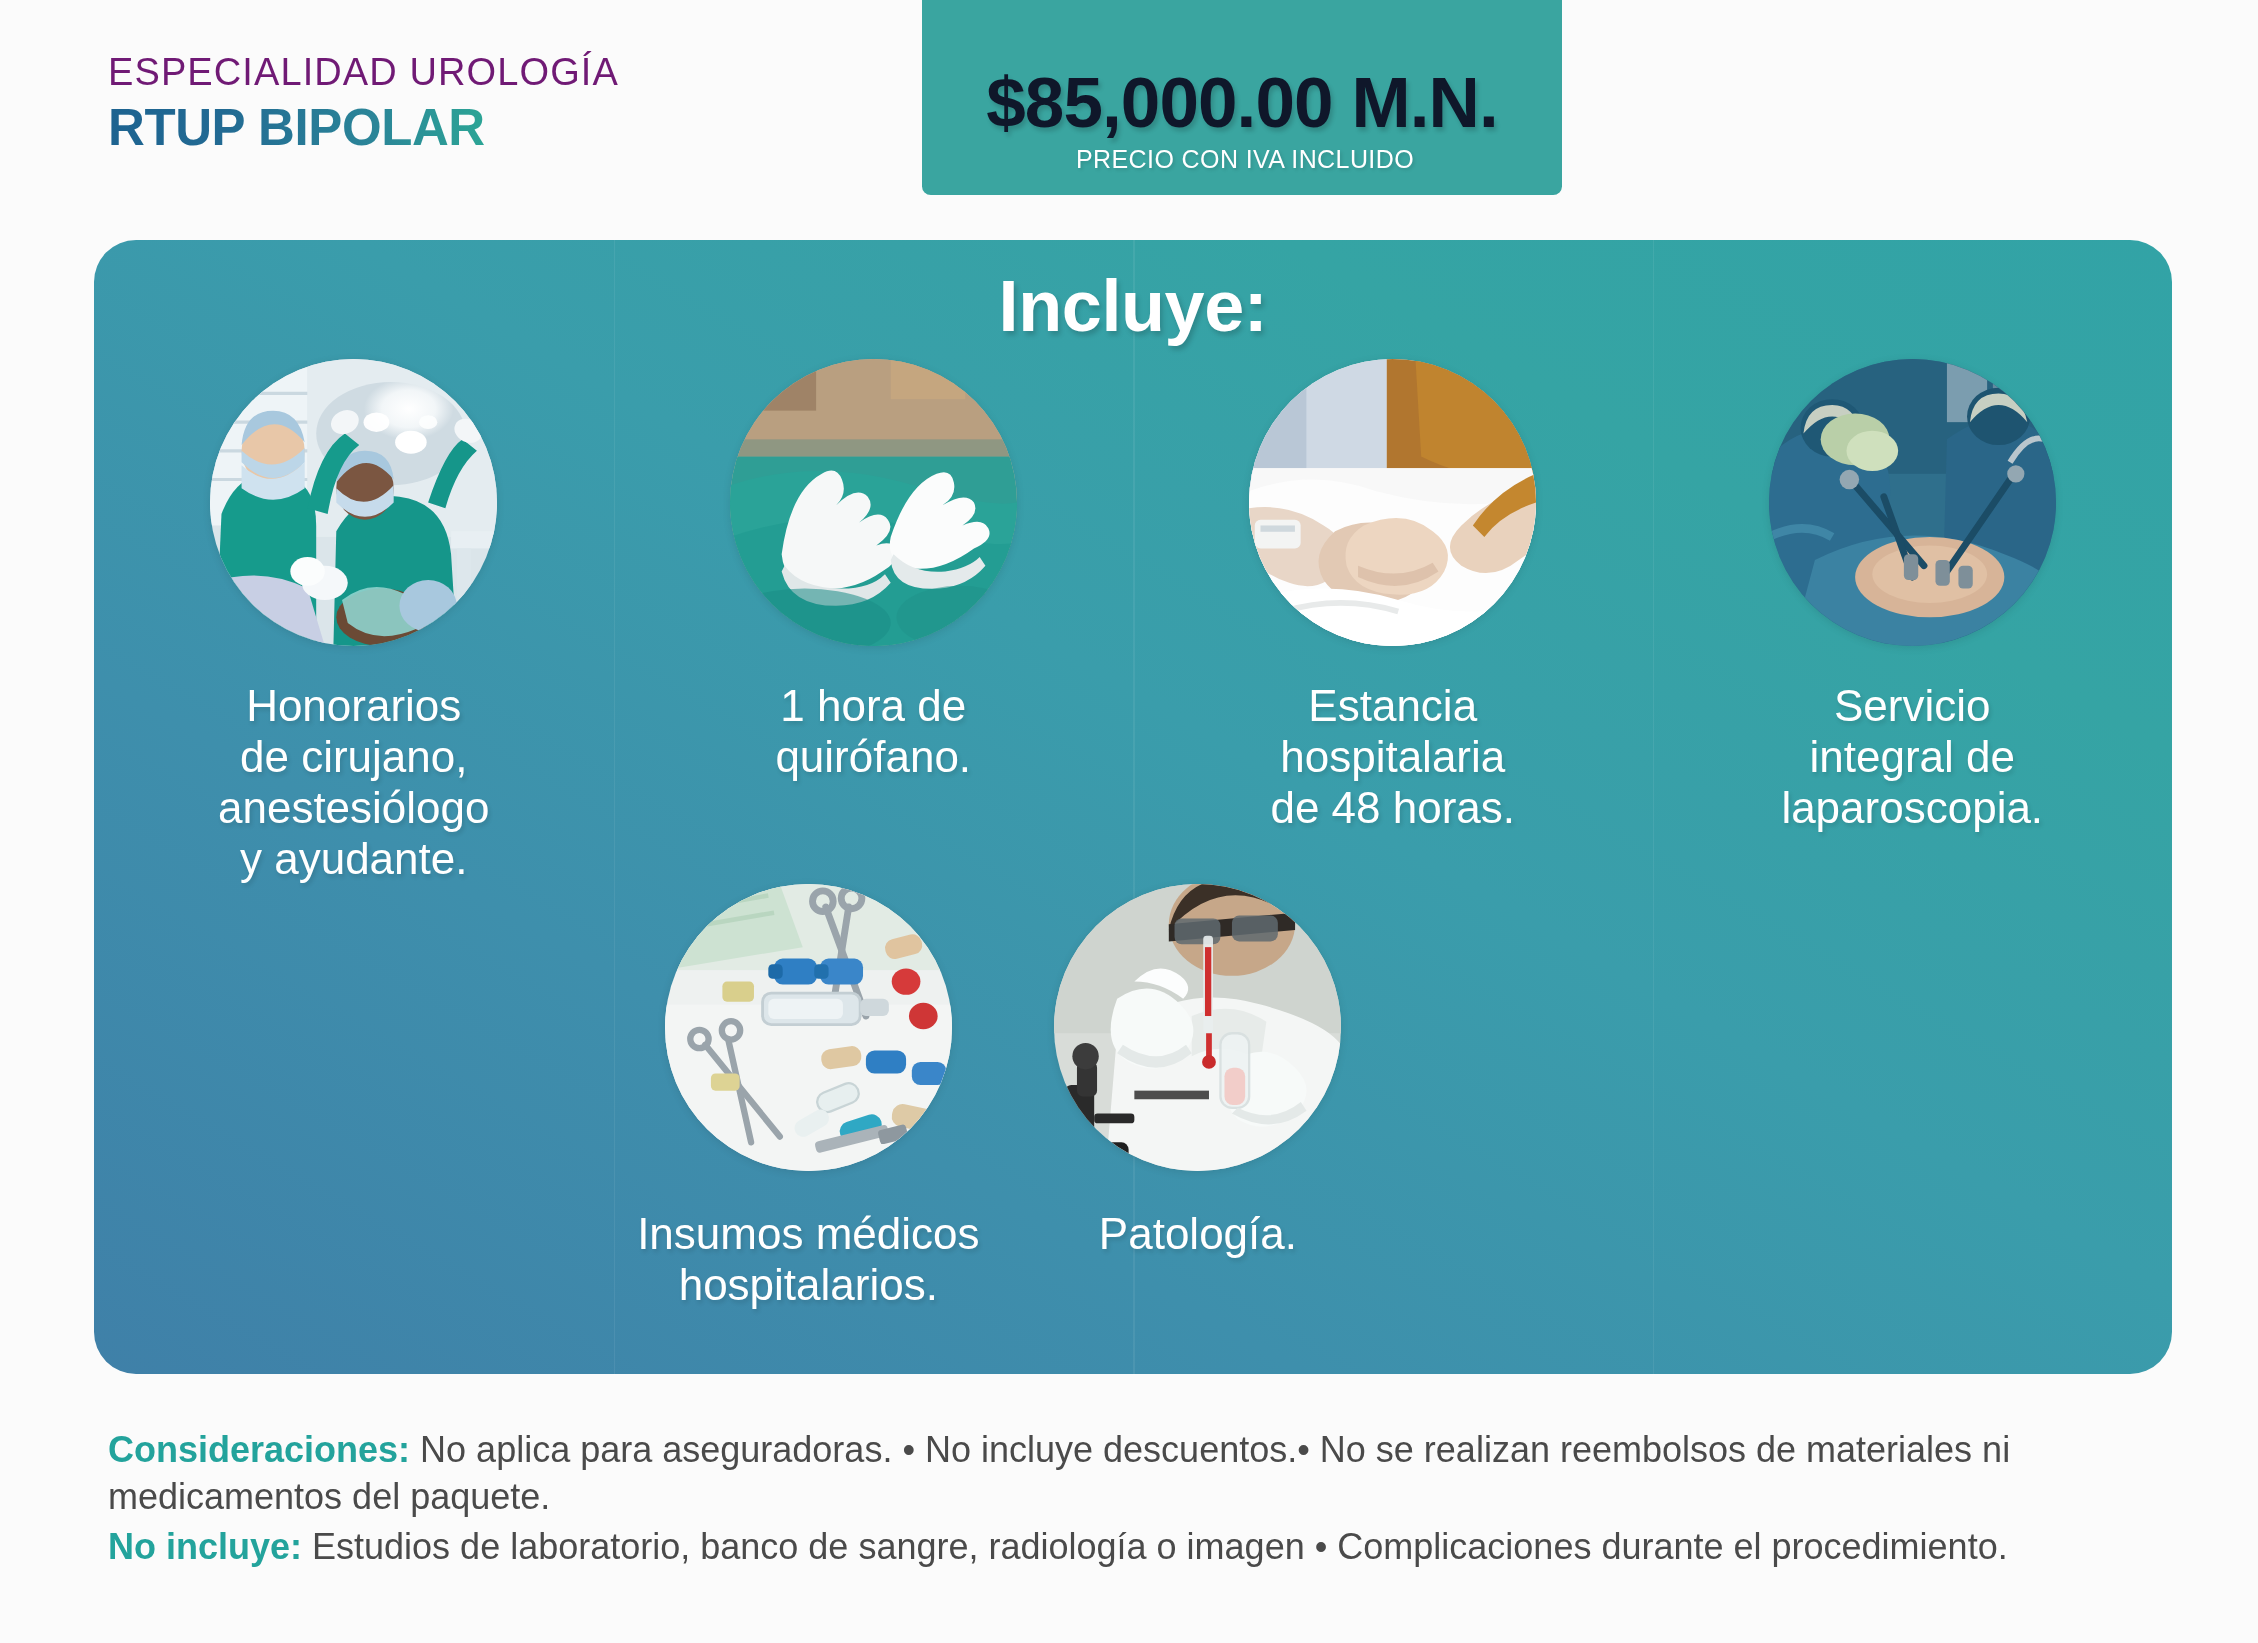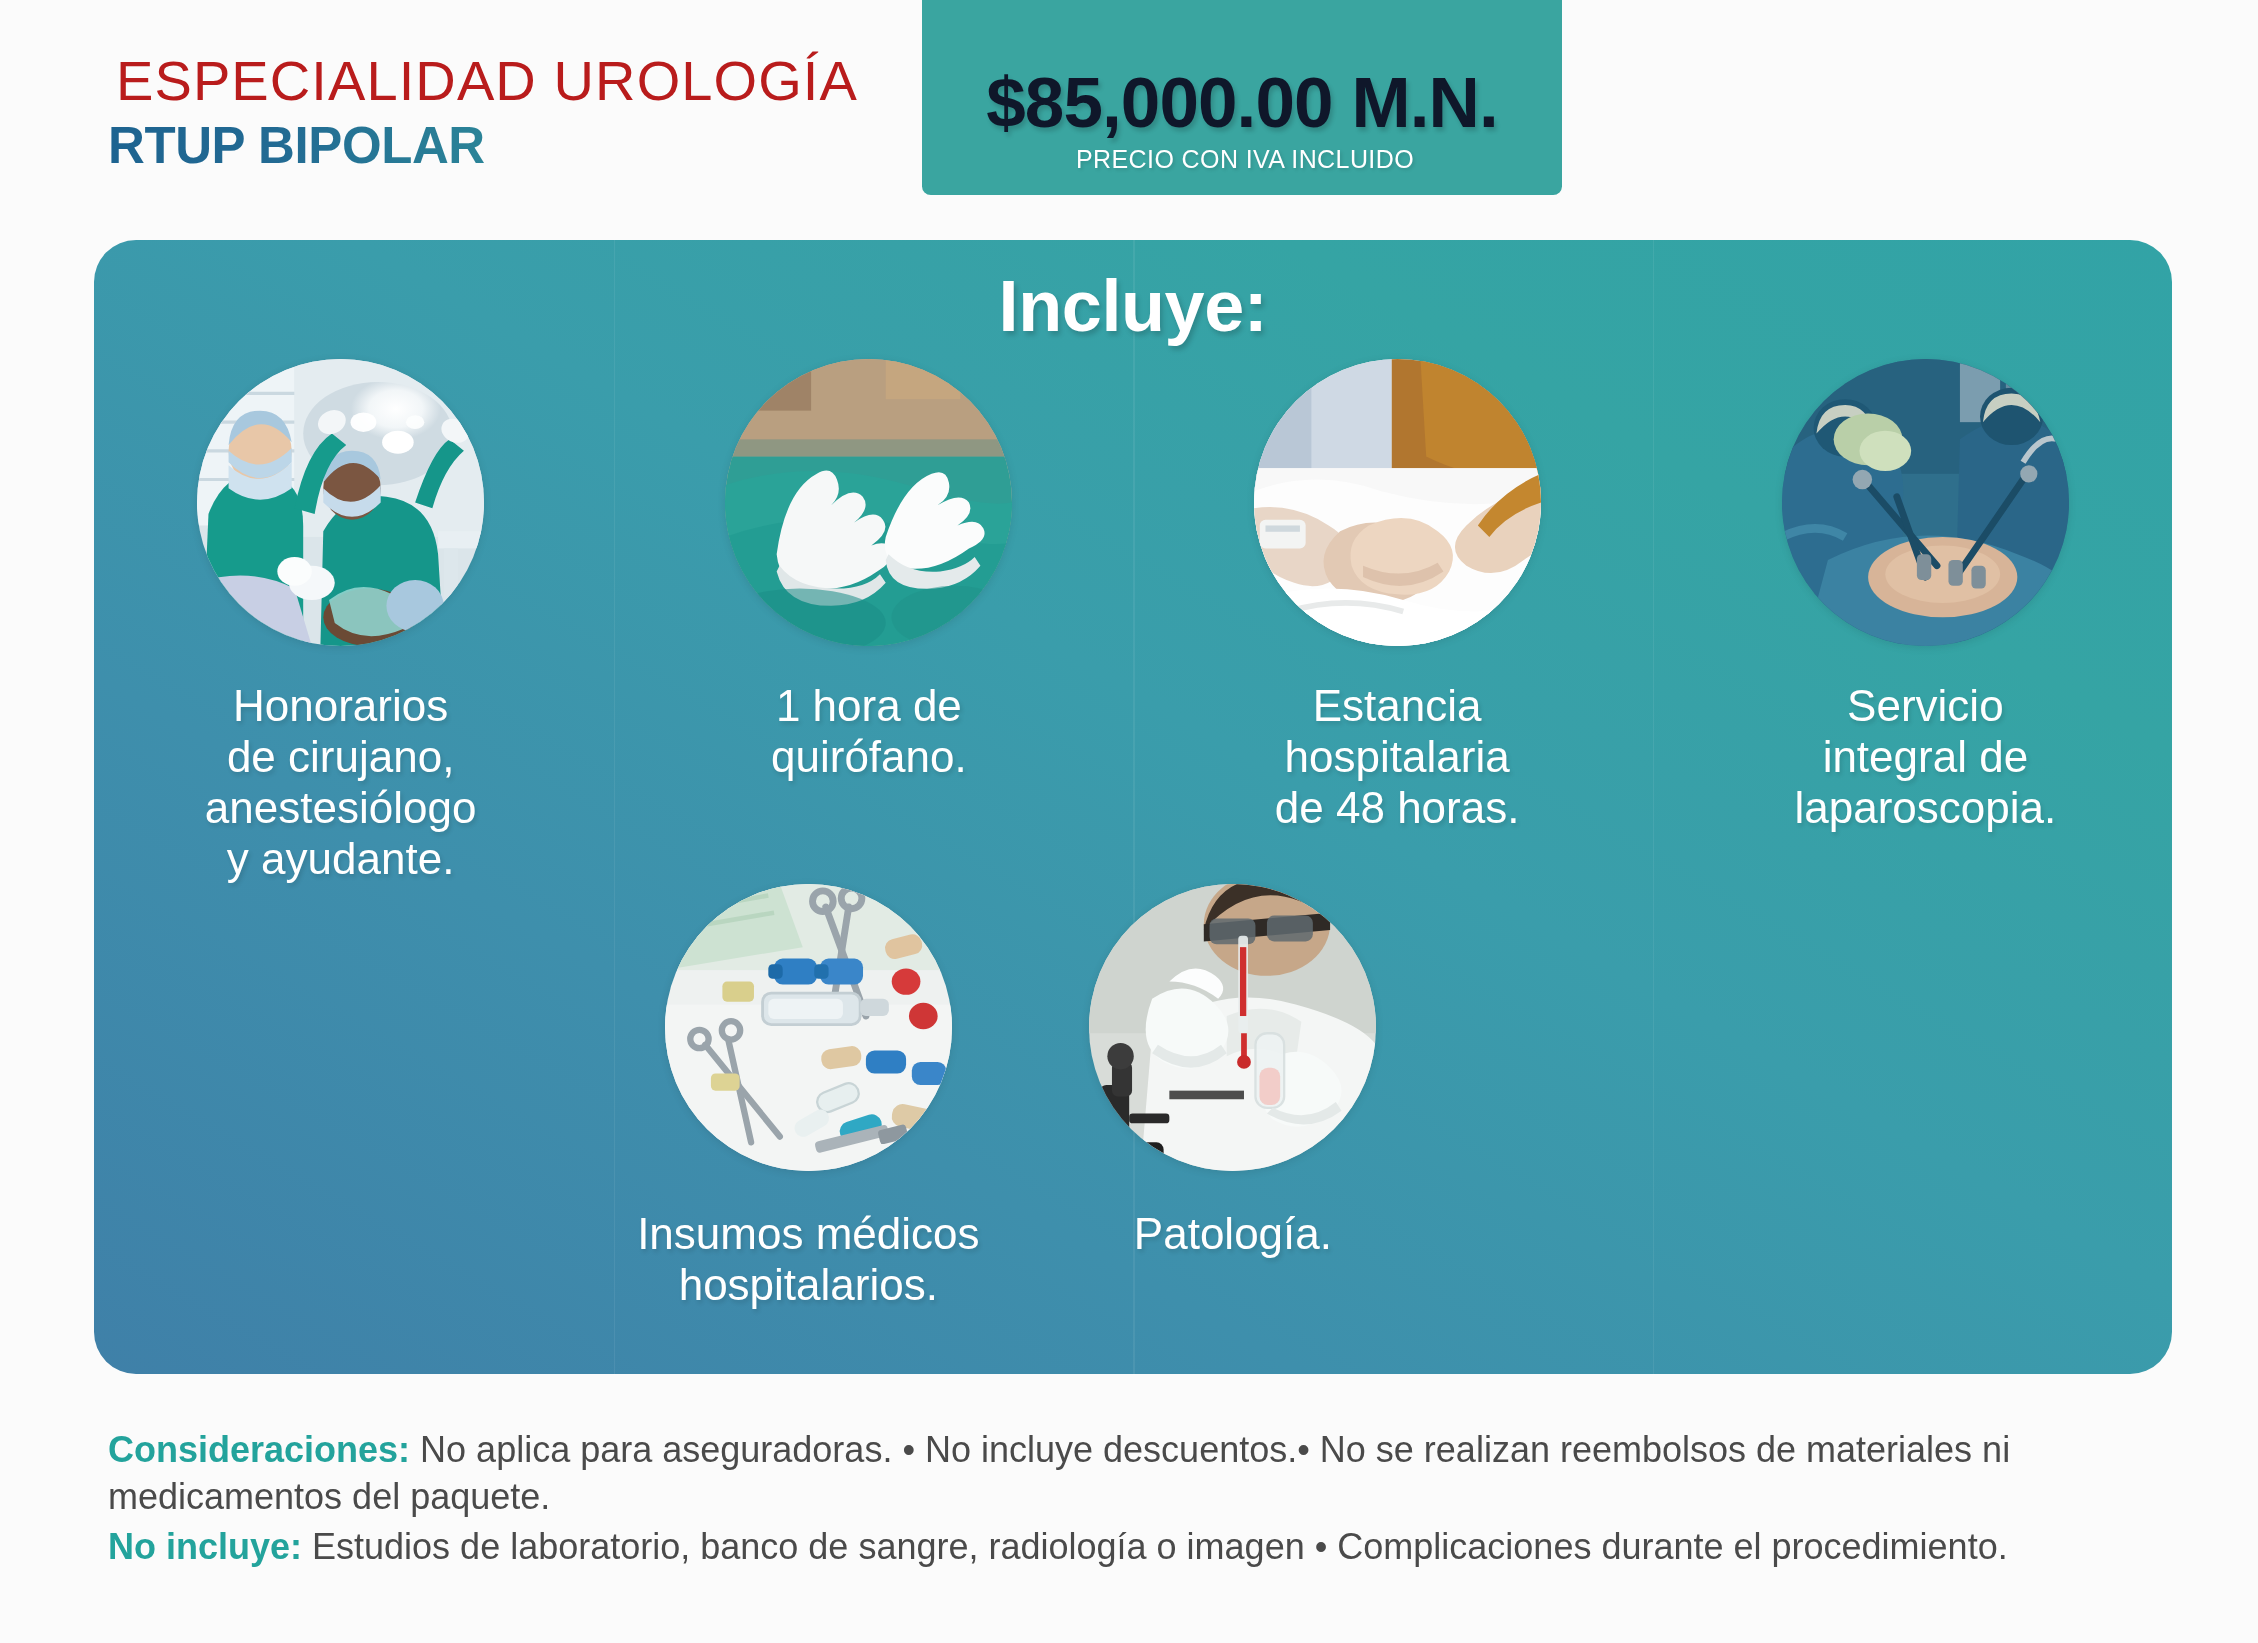--- a/index.html
+++ b/index.html
@@ -11,22 +11,22 @@
     overflow:hidden;
   }
   .page{ position:relative; width:2258px; height:1644px; }
 
   
   .header{
     position:absolute; left:0; top:0; width:2258px; height:201px;
   }
   .title-block{ position:absolute; left:108px; top:53px; }
   .spec-title{
-    font-size:56px; font-weight:400; letter-spacing:1.1px;
-    color:#b91c1c; line-height:1.0; white-space:nowrap;margin-left:8px;
+    font-size:38px; font-weight:400; letter-spacing:1.1px;
+    color:#701a75; line-height:1.0; white-space:nowrap;
   }
   .proc-title{
     margin-top:10.6px;
     font-size:51px; font-weight:bold; letter-spacing:-0.4px;
     line-height:1.0; white-space:nowrap;
     background:linear-gradient(90deg,#1d6390 0%,#226a93 22%,#2b8598 52%,#2cab95 78%,#2eb79a 100%);
     -webkit-background-clip:text; background-clip:text;
     -webkit-text-fill-color:transparent; color:transparent;
   }
 
@@ -64,21 +64,21 @@
     position:absolute; left:0; top:25px; width:100%;
     text-align:center; font-size:72px; font-weight:bold; color:#ffffff;
     letter-spacing:-0.4px;
     text-shadow:2.6px 3.5px 5.3px rgba(0,0,0,0.17);
   }
 
   .grid{
     position:absolute; left:0; top:119px; width:100%;
     display:flex; flex-direction:column;
   }
-  .row{ display:flex; width:100%;gap:35px; }
+  .row{ display:flex; width:100%; }
   .row-1 .cell{ width:25%; }
   .row-2{ padding-left:25%; }
   .row-2 .cell{ width:25%; }
   .cell{
     display:flex; flex-direction:column; align-items:center;
     padding:0 19.4px;
   }
   .photo{
     width:287px; height:287px; border-radius:50%;
     overflow:hidden; position:relative;

